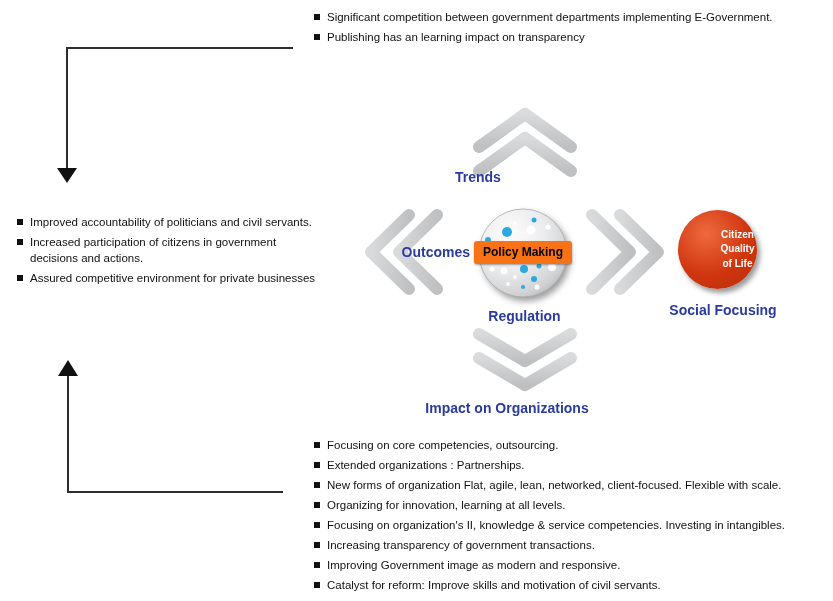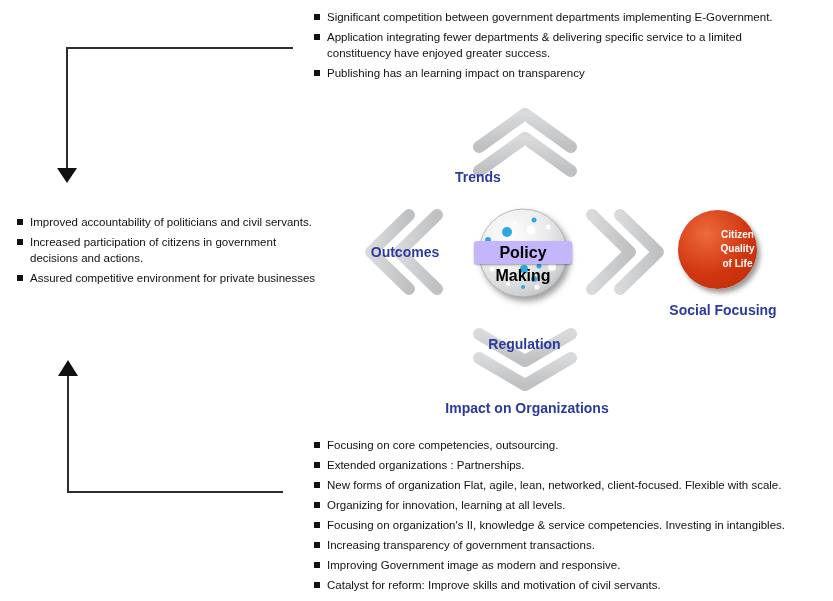--- a/index.html
+++ b/index.html
@@ -25,32 +25,32 @@
 
   
   .overlay { position:absolute; left:0; top:0; pointer-events:none; }
 
   
   .dlabel {
     position:absolute; font-weight:bold; color:var(--label-blue,#2b3a9e);
     font-size:14px; white-space:nowrap;
   }
   .lbl-trends     { left:455px; top:169px; width:140px; text-align:left; }
-  .lbl-outcomes   { left:340px; top:244px; width:130px; text-align:center; }
-  .lbl-regulation { left:452px; top:308px; width:145px; text-align:center;margin-top:28px; }
-  .lbl-impact     { left:407px; top:400px; width:240px; text-align:center; }
+  .lbl-outcomes   { left:340px; top:244px; width:130px; text-align:right; }
+  .lbl-regulation { left:452px; top:308px; width:145px; text-align:center; }
+  .lbl-impact     { left:387px; top:400px; width:240px; text-align:center; }
   .lbl-social     { left:648px; top:302px; width:150px; text-align:center; }
 
   
   .hub { position:absolute; left:477px; top:207px; width:92px; height:92px; }
   .hub svg { filter:drop-shadow(3px 4px 3px rgba(0,0,0,0.38)); }
   .hub-band {
     position:absolute; left:-3px; right:-3px; top:34px; height:23px;
-    background:#c4b5fd; border-radius:3px; box-shadow:0 1px 2px rgba(0,0,0,0.35);
-    font-weight:bold; font-size:16px; line-height:23px; text-align:center; color:#000;
+    background:#f97316; border-radius:3px; box-shadow:0 1px 2px rgba(0,0,0,0.35);
+    font-weight:bold; font-size:12px; line-height:23px; text-align:center; color:#000;
   }
 
   
   .citizen-circle {
     position:absolute; left:678px; top:210px; width:79px; height:79px; border-radius:50%;
     background:radial-gradient(circle at 36% 30%, #ee6a3e 0%, var(--circle-red,#d0360f) 55%, #bb2d0b 95%);
     box-shadow:3px 4px 5px rgba(0,0,0,0.40);
     display:flex; align-items:center; justify-content:center;
   }
   .citizen-circle span {
@@ -107,22 +107,20 @@
     </g>
 
     <g>
       <path d="M283,492 H68 V376" stroke="#2d2d2d" stroke-width="2" fill="none"></path>
       <polygon points="68,360 58,376 78,376" fill="#111"></polygon>
     </g>
   </svg>
 
   <ul class="bullets list-top">
       <li>Significant competition between government departments implementing E-Government.</li>
-      <li>Application integrating fewer departments &amp; delivering specific service to a limited
-constituency have enjoyed greater success.</li>
       <li>Publishing has an learning impact on transparency</li>
     </ul>
 
   <ul class="bullets list-left">
       <li>Improved accountability of politicians and civil servants.</li>
       <li>Increased participation of citizens in government
 decisions and actions.</li>
       <li>Assured competitive environment for private businesses</li>
     </ul>
 

